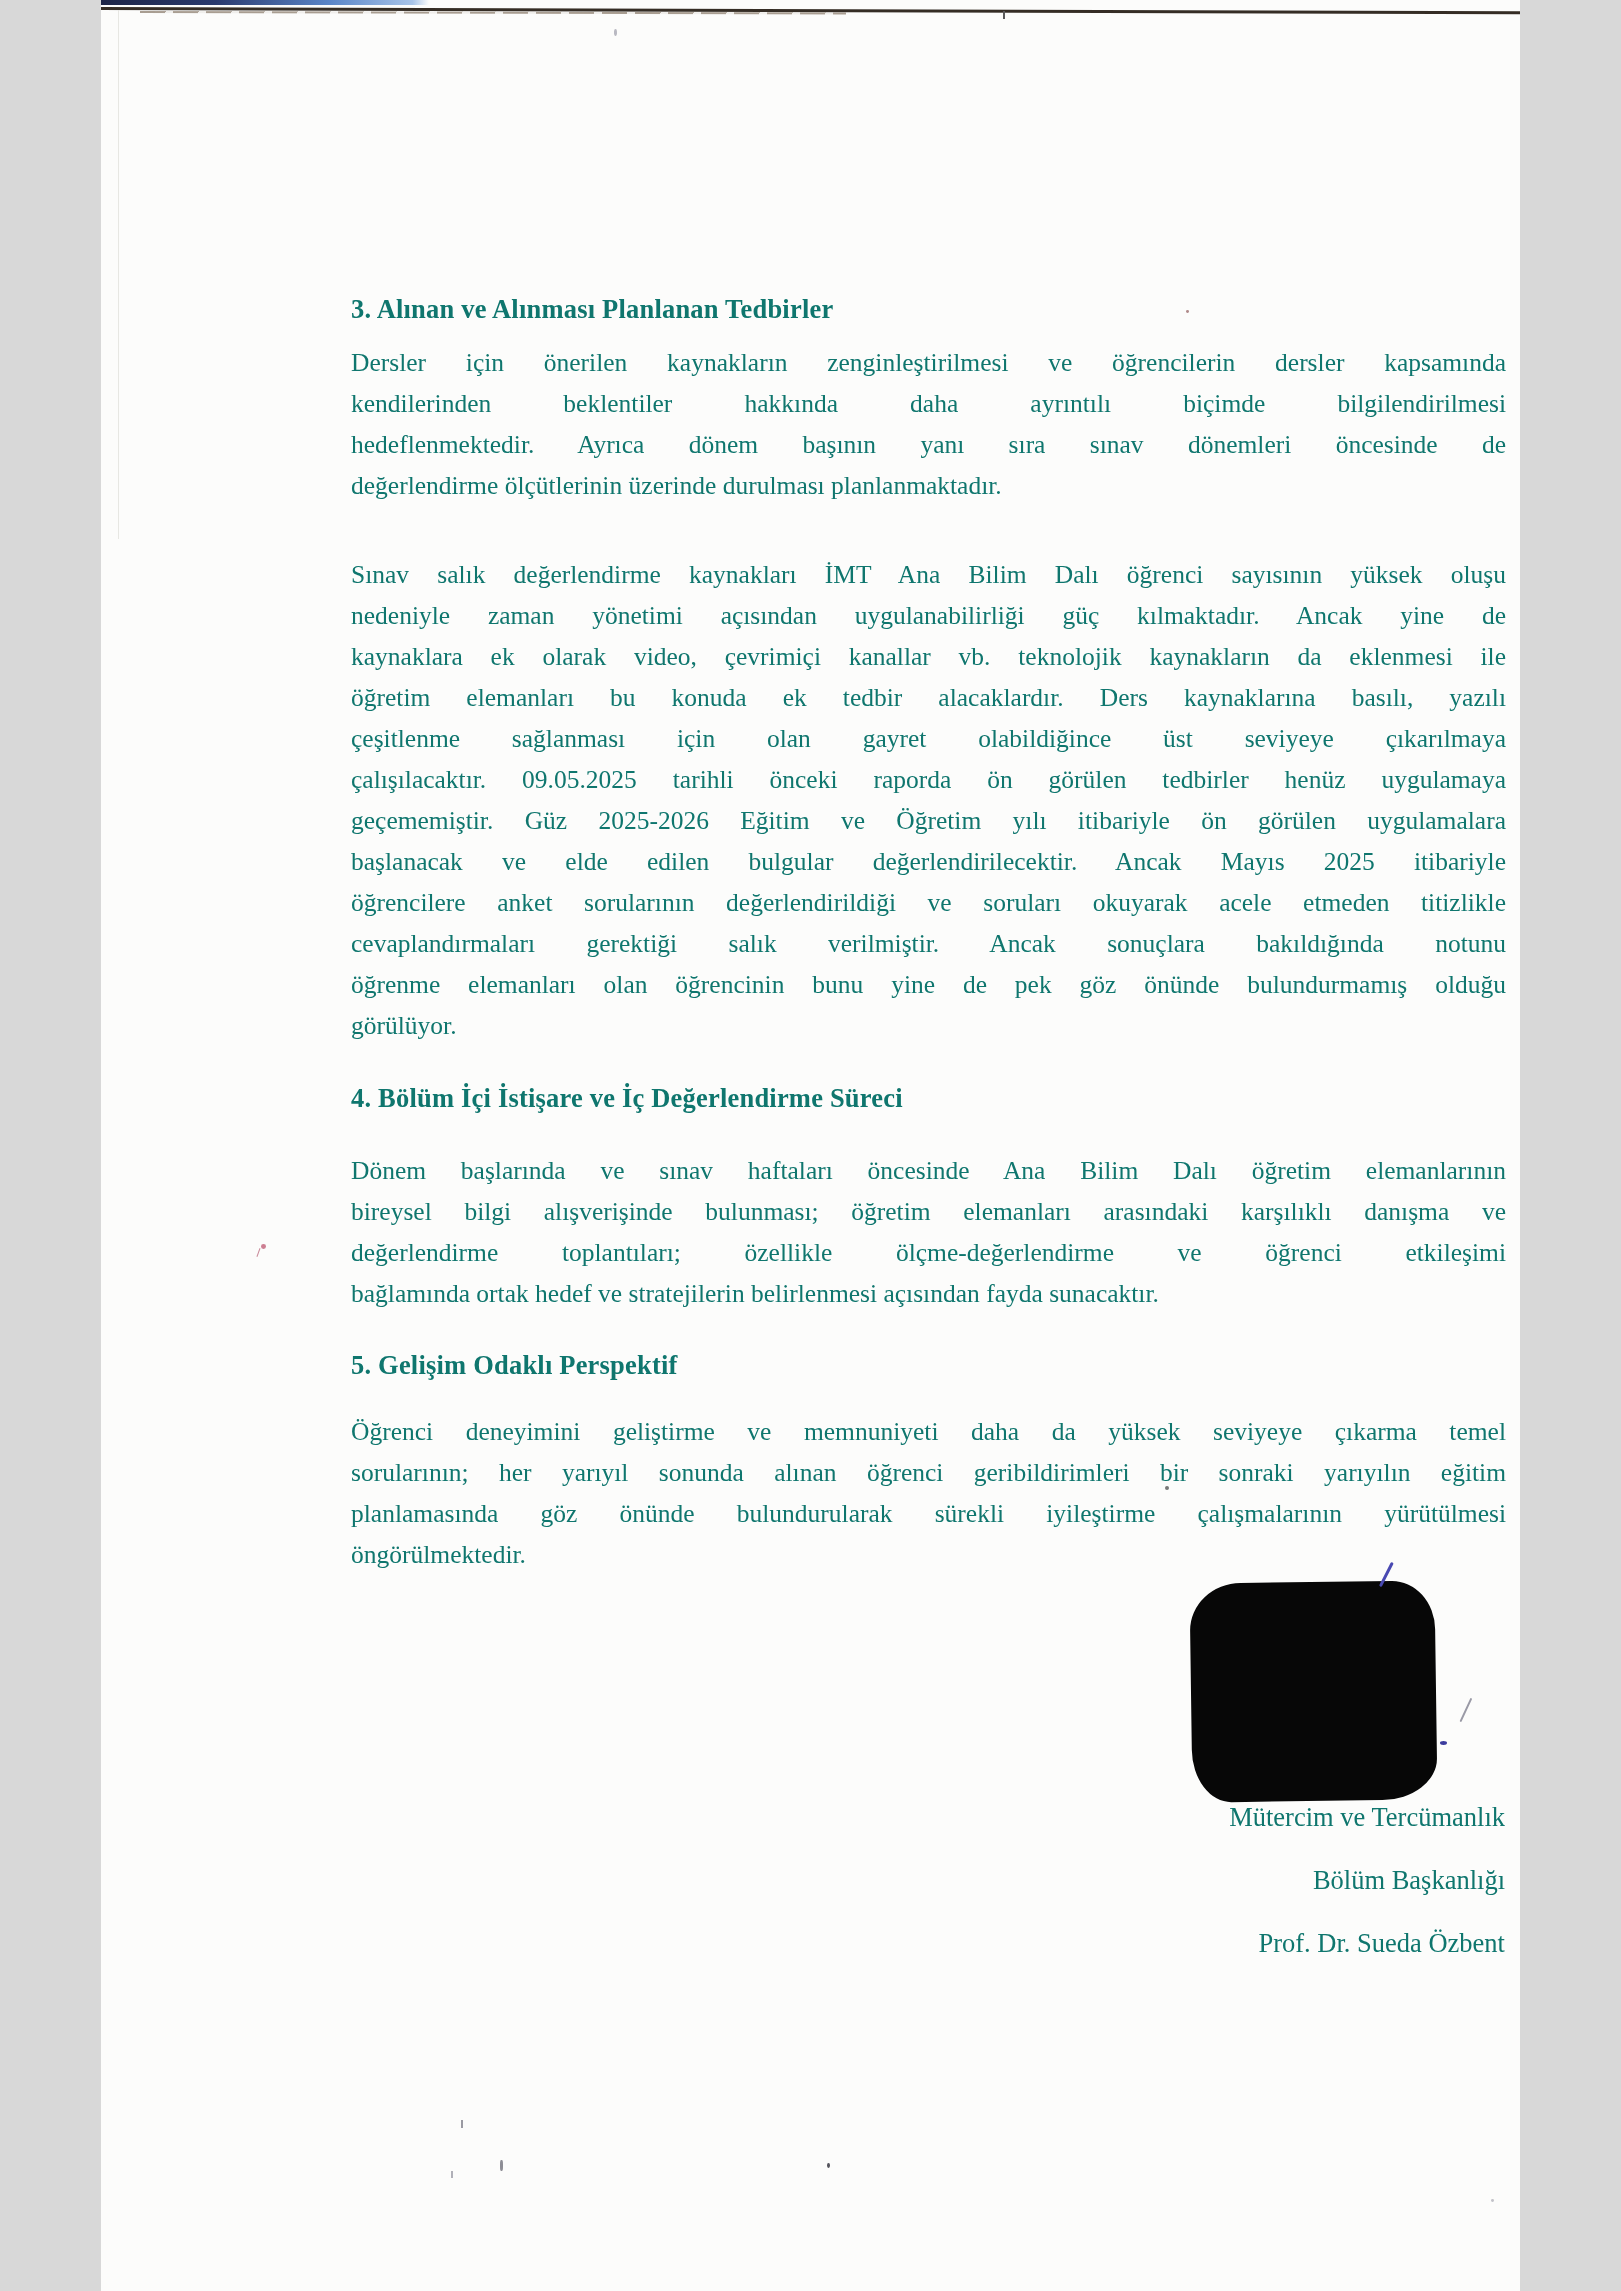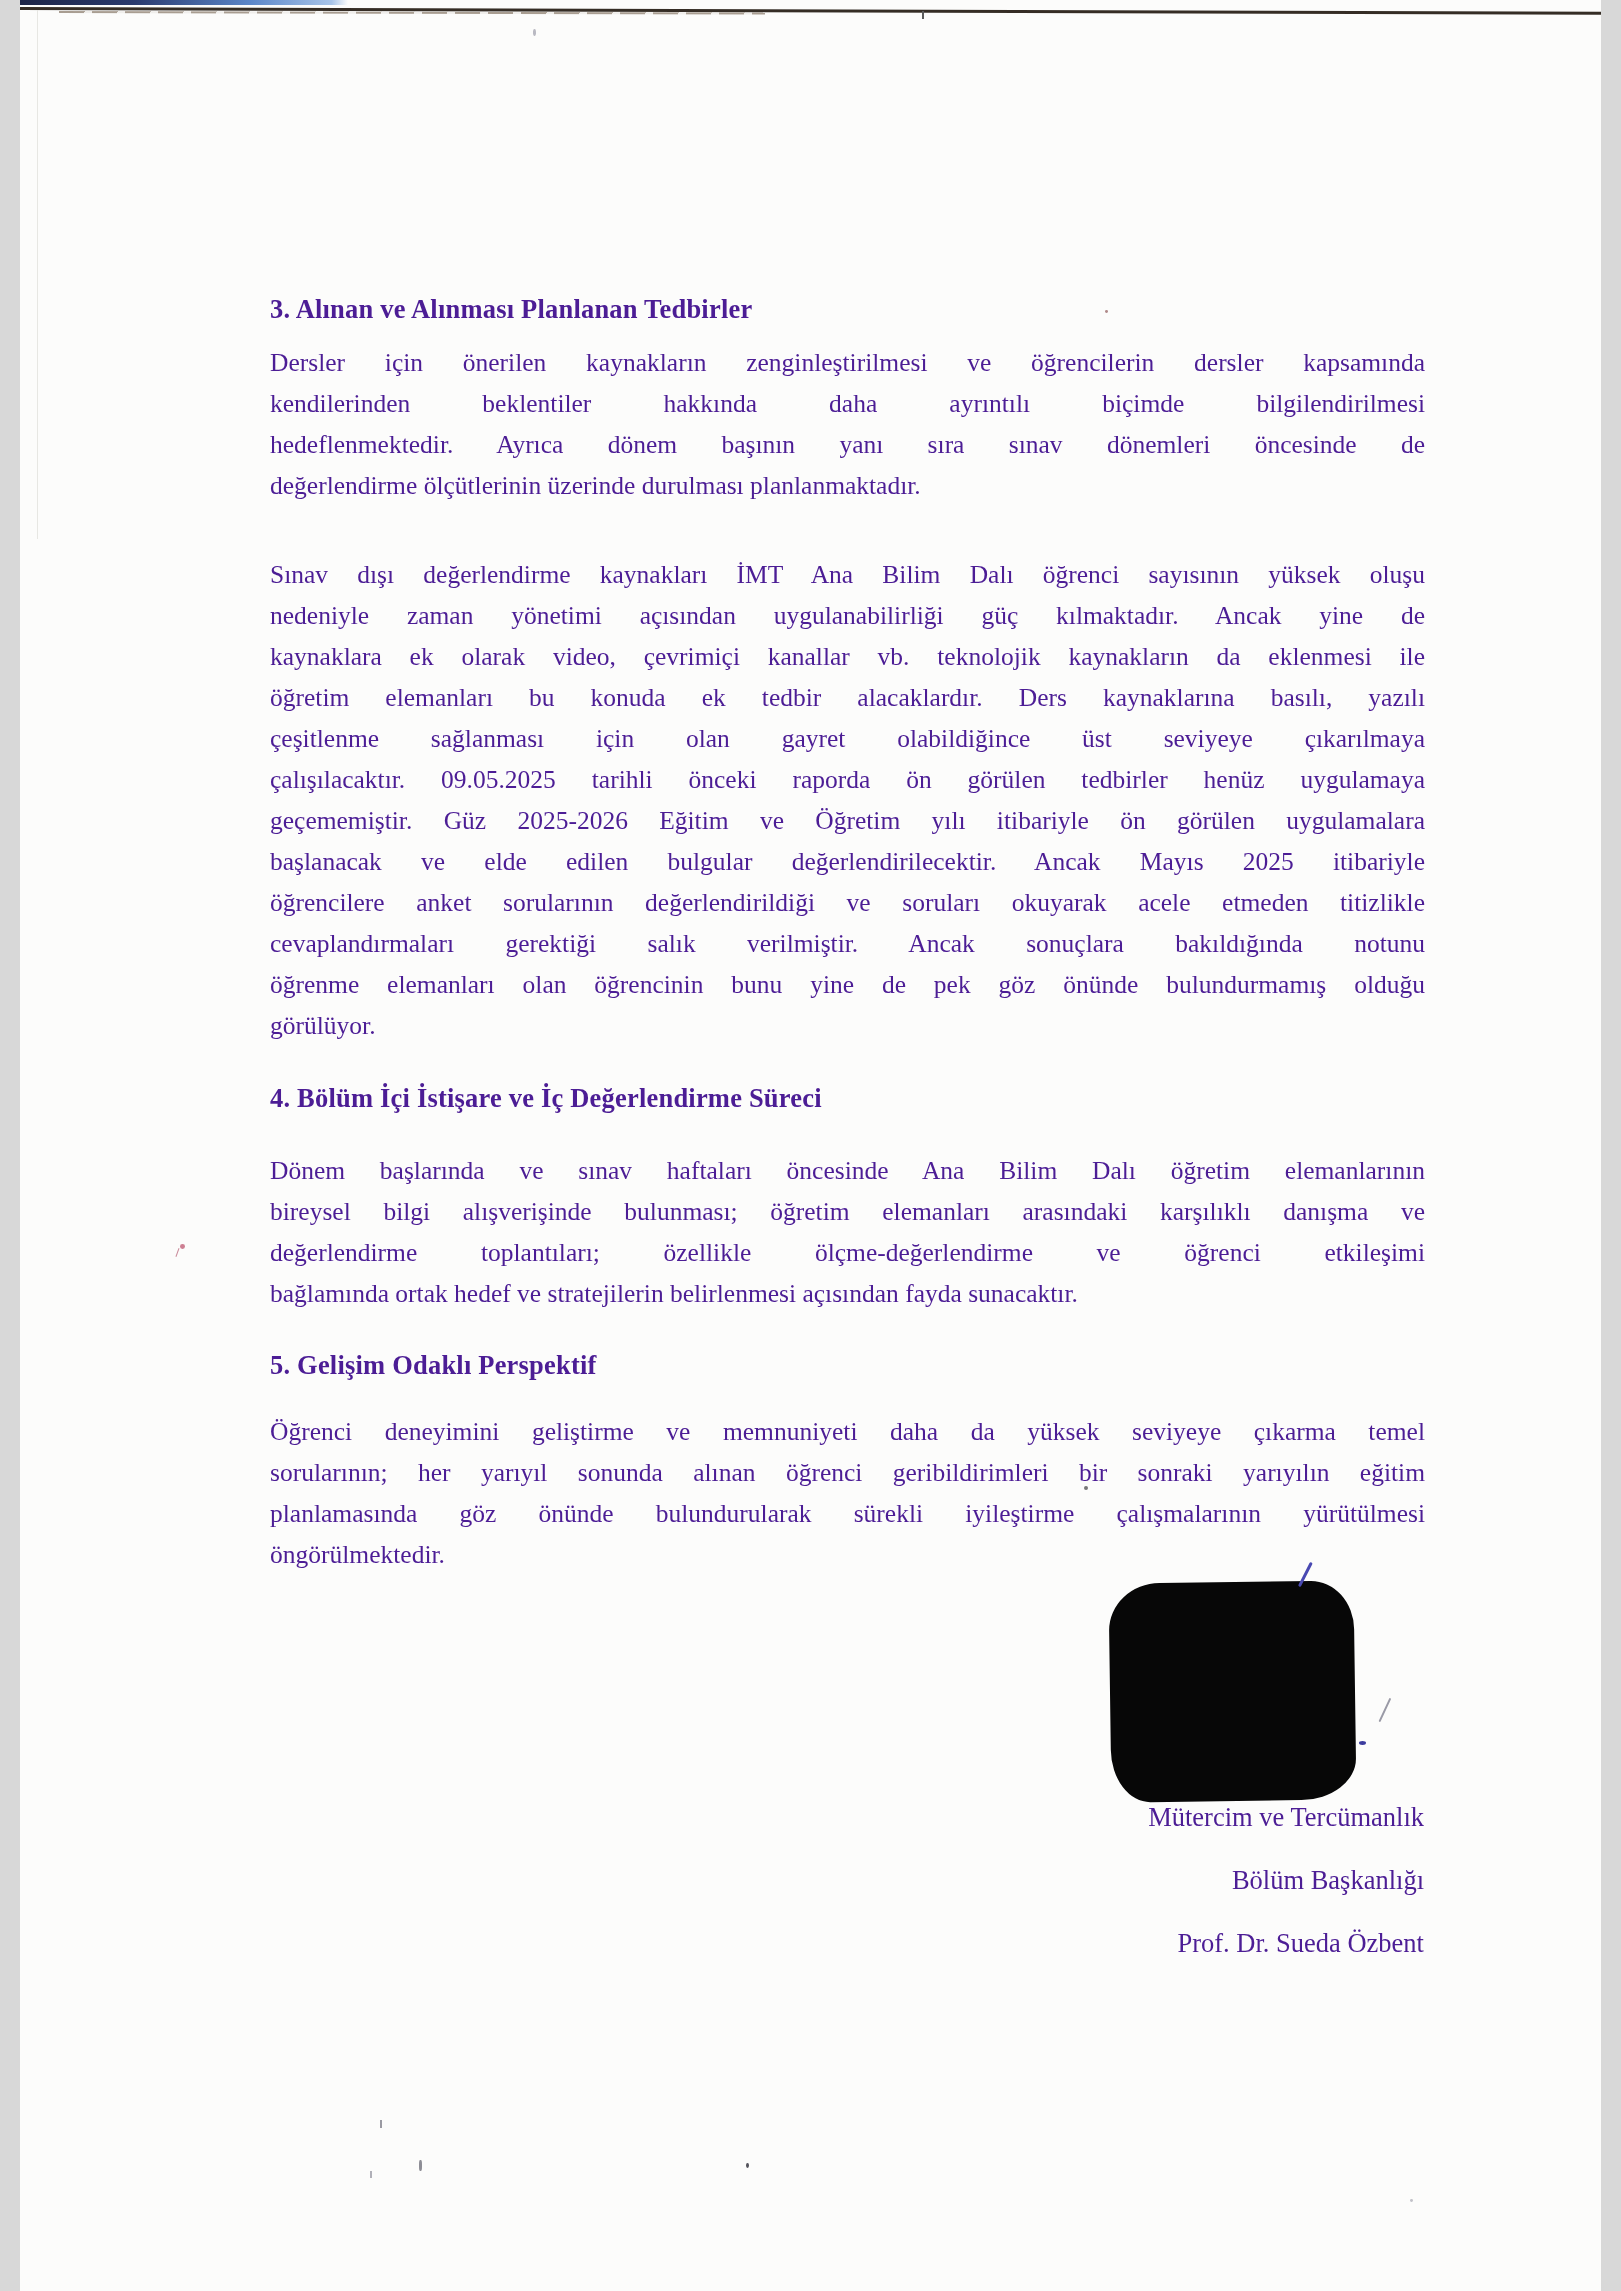--- a/index.html
+++ b/index.html
@@ -1,22 +1,22 @@
 <!DOCTYPE html>
 <html><head>
 <meta charset="utf-8">
 <style>
   html,body{margin:0;padding:0;background:#d8d8d8;}
   .page{
     position:relative;
-    width:1581px;height:2292px;
+    width:1419px;height:2292px;
     margin:0 auto;
     background:#fcfcfb;
     font-family:"Liberation Serif", serif;
-    color:#4c1d95;
+    color:#0f766e;
     overflow:hidden;
   }
   
   .corner-navy{position:absolute;left:0;top:0;width:328px;height:4.9px;
     background:linear-gradient(90deg,#1d2547 0%,#2a3a6e 35%,#5b86c8 70%,#a8c4e8 95%,rgba(200,220,240,0));}
   .edge-line{position:absolute;left:0;top:6.9px;width:1627px;height:2.9px;background:#352d25;
     transform:rotate(0.17deg);transform-origin:left center;}
   .edge-line-2{position:absolute;left:39px;top:10.8px;width:706px;height:2px;opacity:.65;
     background:repeating-linear-gradient(90deg,#7b6a58 0 25.5px,rgba(123,106,88,.15) 25.5px 33px);
     transform:rotate(0.12deg);transform-origin:left center;}
@@ -76,21 +76,21 @@
   <div class="heading" style="top:289px">3. Alınan ve Alınması Planlanan Tedbirler</div>
 
   <div class="para" style="top:342px">
     <div class="ln">Dersler için önerilen kaynakların zenginleştirilmesi ve öğrencilerin dersler kapsamında</div>
     <div class="ln">kendilerinden beklentiler hakkında daha ayrıntılı biçimde bilgilendirilmesi</div>
     <div class="ln">hedeflenmektedir. Ayrıca dönem başının yanı sıra sınav dönemleri öncesinde de</div>
     <div class="ln last">değerlendirme ölçütlerinin üzerinde durulması planlanmaktadır.</div>
   </div>
 
   <div class="para" style="top:554px">
-    <div class="ln">Sınav dışı değerlendirme kaynakları İMT Ana Bilim Dalı öğrenci sayısının yüksek oluşu</div>
+    <div class="ln">Sınav salık değerlendirme kaynakları İMT Ana Bilim Dalı öğrenci sayısının yüksek oluşu</div>
     <div class="ln">nedeniyle zaman yönetimi açısından uygulanabilirliği güç kılmaktadır. Ancak yine de</div>
     <div class="ln">kaynaklara ek olarak video, çevrimiçi kanallar vb. teknolojik kaynakların da eklenmesi ile</div>
     <div class="ln">öğretim elemanları bu konuda ek tedbir alacaklardır. Ders kaynaklarına basılı, yazılı</div>
     <div class="ln">çeşitlenme sağlanması için olan gayret olabildiğince üst seviyeye çıkarılmaya</div>
     <div class="ln">çalışılacaktır. 09.05.2025 tarihli önceki raporda ön görülen tedbirler henüz uygulamaya</div>
     <div class="ln">geçememiştir. Güz 2025-2026 Eğitim ve Öğretim yılı itibariyle ön görülen uygulamalara</div>
     <div class="ln">başlanacak ve elde edilen bulgular değerlendirilecektir. Ancak Mayıs 2025 itibariyle</div>
     <div class="ln">öğrencilere anket sorularının değerlendirildiği ve soruları okuyarak acele etmeden titizlikle</div>
     <div class="ln">cevaplandırmaları gerektiği salık verilmiştir. Ancak sonuçlara bakıldığında notunu</div>
     <div class="ln">öğrenme elemanları olan öğrencinin bunu yine de pek göz önünde bulundurmamış olduğu</div>

